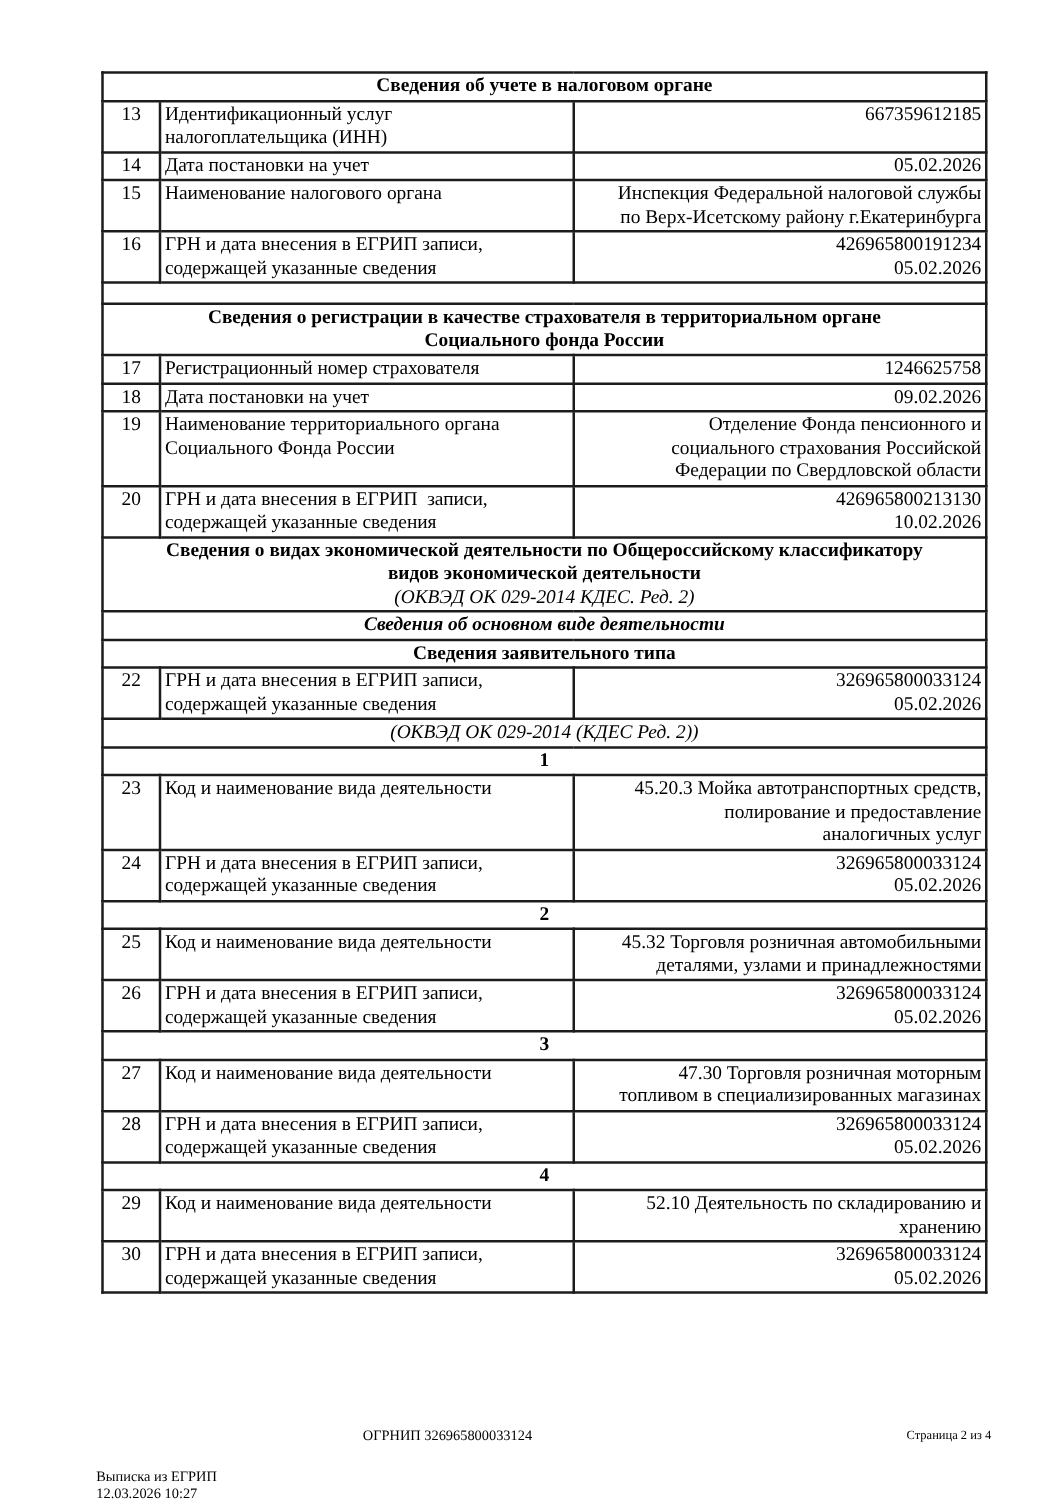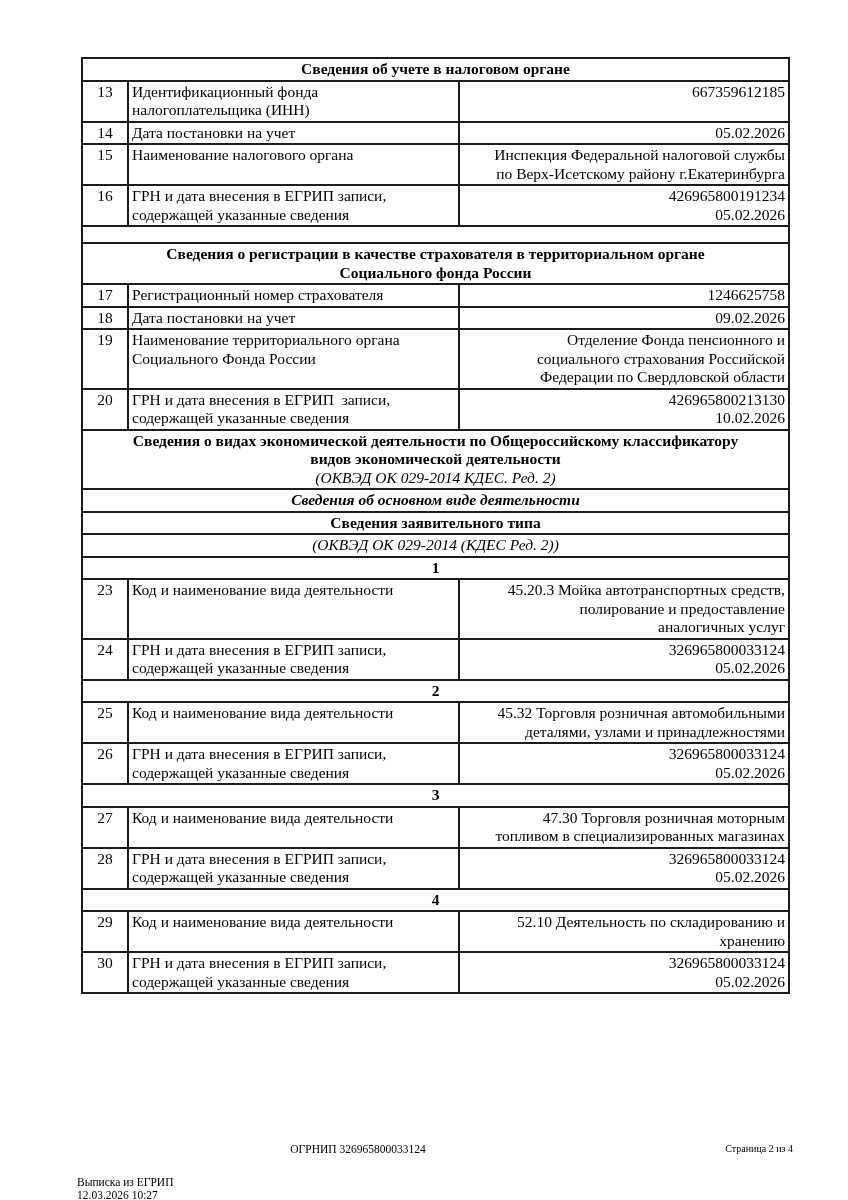--- a/index.html
+++ b/index.html
@@ -73,21 +73,21 @@
     </colgroup>
     <tbody>
         <tr class="tr-section">
           <td class="section" colspan="3">
             <div class="ln-bold">Сведения об учете в налоговом органе</div>
           </td>
         </tr>
         <tr class="tr-data">
           <td class="num">13</td>
           <td class="label">
-            <div class="cell-line">Идентификационный фонда</div>
+            <div class="cell-line">Идентификационный услуг</div>
             <div class="cell-line">налогоплательщика (ИНН)</div>
           </td>
           <td class="value">
             <div class="cell-line">667359612185</div>
           </td>
         </tr>
         <tr class="tr-data">
           <td class="num">14</td>
           <td class="label">
             <div class="cell-line">Дата постановки на учет</div>
@@ -175,20 +175,31 @@
           </td>
         </tr>
         <tr class="tr-section">
           <td class="section" colspan="3">
             <div class="ln-bolditalic">Сведения об основном виде деятельности</div>
           </td>
         </tr>
         <tr class="tr-section">
           <td class="section" colspan="3">
             <div class="ln-bold">Сведения заявительного типа</div>
+          </td>
+        </tr>
+        <tr class="tr-data">
+          <td class="num">22</td>
+          <td class="label">
+            <div class="cell-line">ГРН и дата внесения в ЕГРИП записи,</div>
+            <div class="cell-line">содержащей указанные сведения</div>
+          </td>
+          <td class="value">
+            <div class="cell-line">326965800033124</div>
+            <div class="cell-line">05.02.2026</div>
           </td>
         </tr>
         <tr class="tr-section">
           <td class="section" colspan="3">
             <div class="ln-italic">(ОКВЭД ОК 029-2014 (КДЕС Ред. 2))</div>
           </td>
         </tr>
         <tr class="tr-group">
           <td class="group" colspan="3">1</td>
         </tr>

